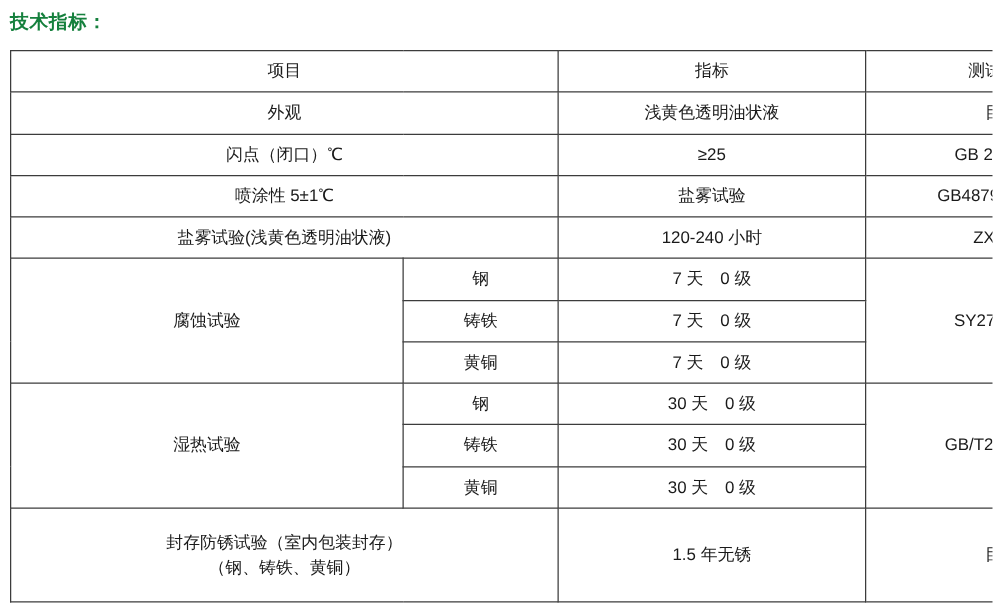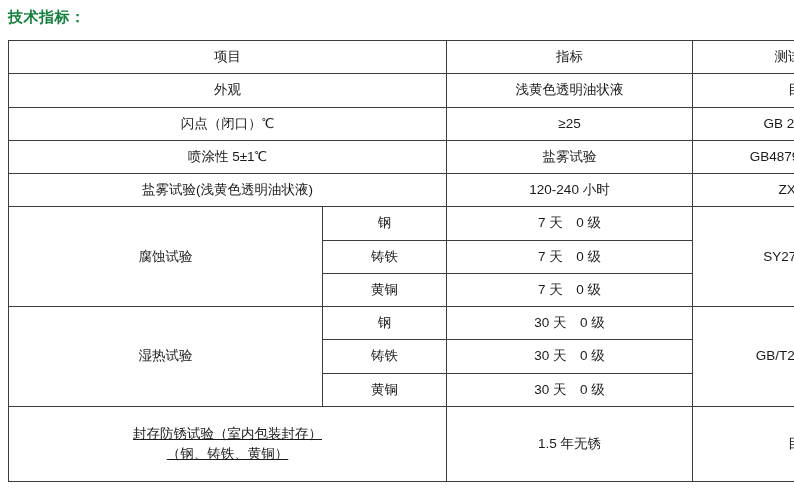--- a/index.html
+++ b/index.html
@@ -53,21 +53,20 @@
   .col-index  { width: 246px; }
   .col-method { width: 218px; }
   .grp-label {
     text-align: center;
   }
   .sub-cell {
     text-align: center;
   }
   .two-line {
     line-height: 1.9;
-    text-decoration: underline;
   }
   .nowrap { white-space: nowrap; }
 </style>
 </head>
 <body>
 
 <div class="page">
 
   <div class="doc-title">技术指标：</div>
 

